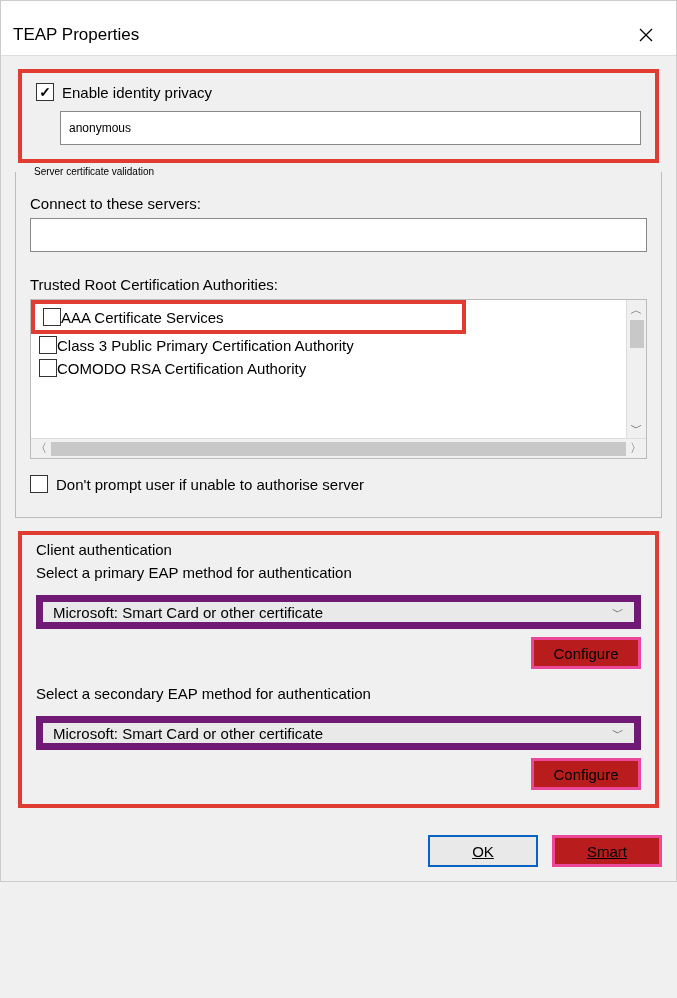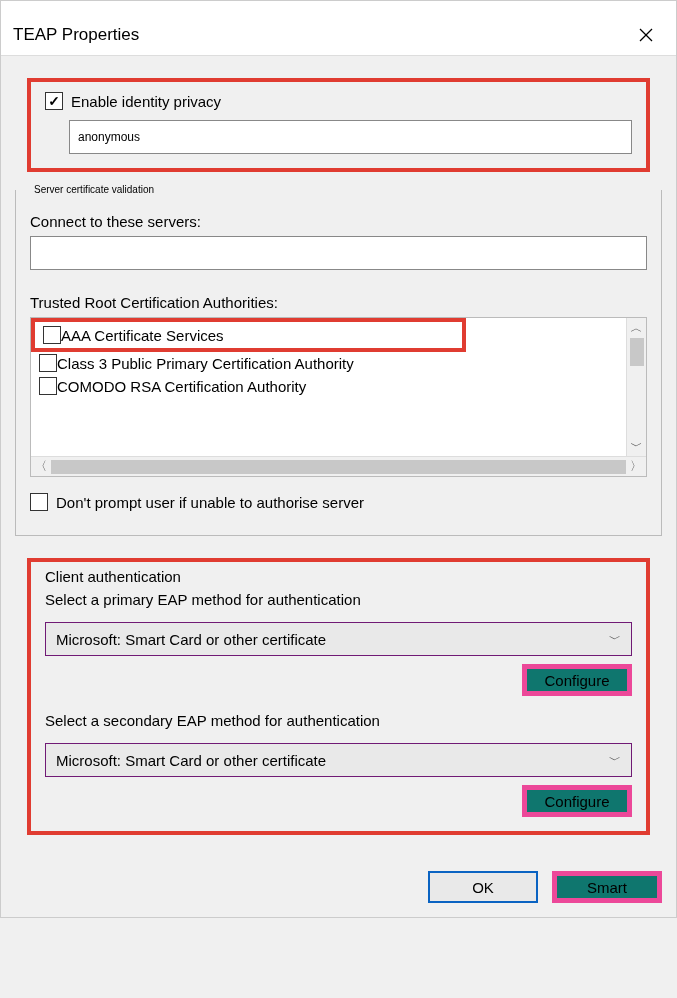--- a/index.html
+++ b/index.html
@@ -34,21 +34,21 @@
     justify-content: center;
     cursor: pointer;
   }
   .close-btn svg { width: 14px; height: 14px; }
   .content {
     padding: 10px 14px 14px 14px;
   }
   .highlight-box {
     border: 4px solid #e03c31;
     padding: 0;
-    margin: 12px;
+    margin: 3px;
     position: relative;
   }
   .highlight-inner1 {
     padding: 10px 14px 14px 14px;
   }
   .chk-row {
     display: flex;
     align-items: center;
     gap: 8px;
     margin-bottom: 10px;
@@ -172,59 +172,60 @@
   }
   .hscrollbar .htrack {
     flex: 1;
     height: 14px;
     background: #c8c8c8;
   }
   .select-row { margin: 6px 0 4px 0; }
   .dropdown {
     width: 100%;
     height: 34px;
-    border: 1px solid #701a75;
+    border: 7px solid #701a75;
     background: #e9e9e9;
     display: flex;
     align-items: center;
     justify-content: space-between;
     padding: 0 10px;
     cursor: pointer;
   }
   .dropdown .dd-arrow {
     font-size: 12px;
     color: #555;
   }
   .btn-row-right {
     display: flex;
     justify-content: flex-end;
     margin-top: 8px;
   }
   .btn {
     min-width: 110px;
     height: 32px;
-    border: 5px solid #ec4899;
-    background: #0f766e;
+    border: 3px solid #ec4899;
+    background: #b91c1c;
     display: inline-flex;
     align-items: center;
     justify-content: center;
     padding: 0 16px;
     cursor: pointer;
     font-family: inherit;
     font-size: 15px;
   }
   .btn.primary {
     background: #e9e9e9;
     border: 2px solid #0a63c2;
   }
   .footer-buttons {
     display: flex;
     justify-content: flex-end;
     gap: 14px;
     padding: 10px 14px 14px 14px;
+    text-decoration: underline;
   }
   .gap-sm { height: 10px; }
   .gap-md { height: 16px; }
   .no-top-border { border-top: none !important; margin-top: -2px; }
 </style>
 </head>
 <body>
 
 <div class="window">
 

